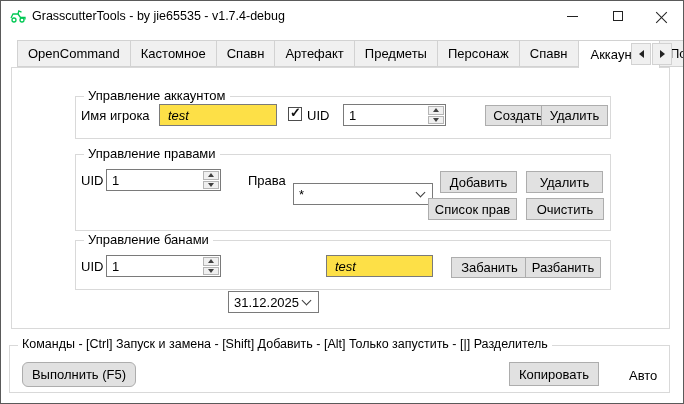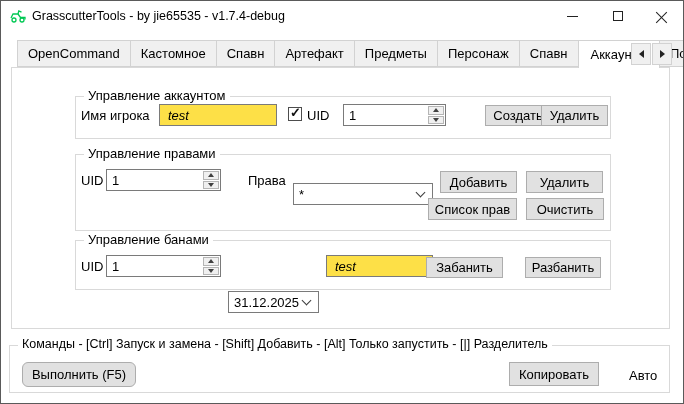--- a/index.html
+++ b/index.html
@@ -176,21 +176,21 @@
       <div class="spin-down">
           <div class="tri-down"></div>
         </div>
     </div>
   </div>
   <div class="ctl combo" style="left:227px; top:254px; width:91px; height:22px;">
     <span>31.12.2025</span>
     <div class="chev"></div>
   </div>
   <div class="ctl tbox" style="left:325px; top:254px; width:107px; height:22px;">test</div>
-  <div class="ctl btn" style="left:425px; top:256px; width:77px; height:21px;">Забанить</div>
+  <div class="ctl btn" style="left:450px; top:256px; width:77px; height:21px;">Забанить</div>
   <div class="ctl btn" style="left:524px; top:256px; width:76px; height:21px;">Разбанить</div>
 
   <div class="group" style="left:8px; top:344px; width:661px; height:48px;">
     <span class="group-label" style="font-size:12.5px;">Команды - [Ctrl] Запуск и замена - [Shift] Добавить - [Alt] Только запустить - [|] Разделитель</span>
   </div>
   <div class="ctl btn" style="left:21px; top:361px; width:114px; height:25px;border-radius:6px;">Выполнить (F5)</div>
 
   <div class="ctl btn" style="left:508px; top:361px; width:90px; height:24px;">Копировать</div>
 
   <div class="ctl lbl" style="left:628px; top:367px;">Авто</div>

